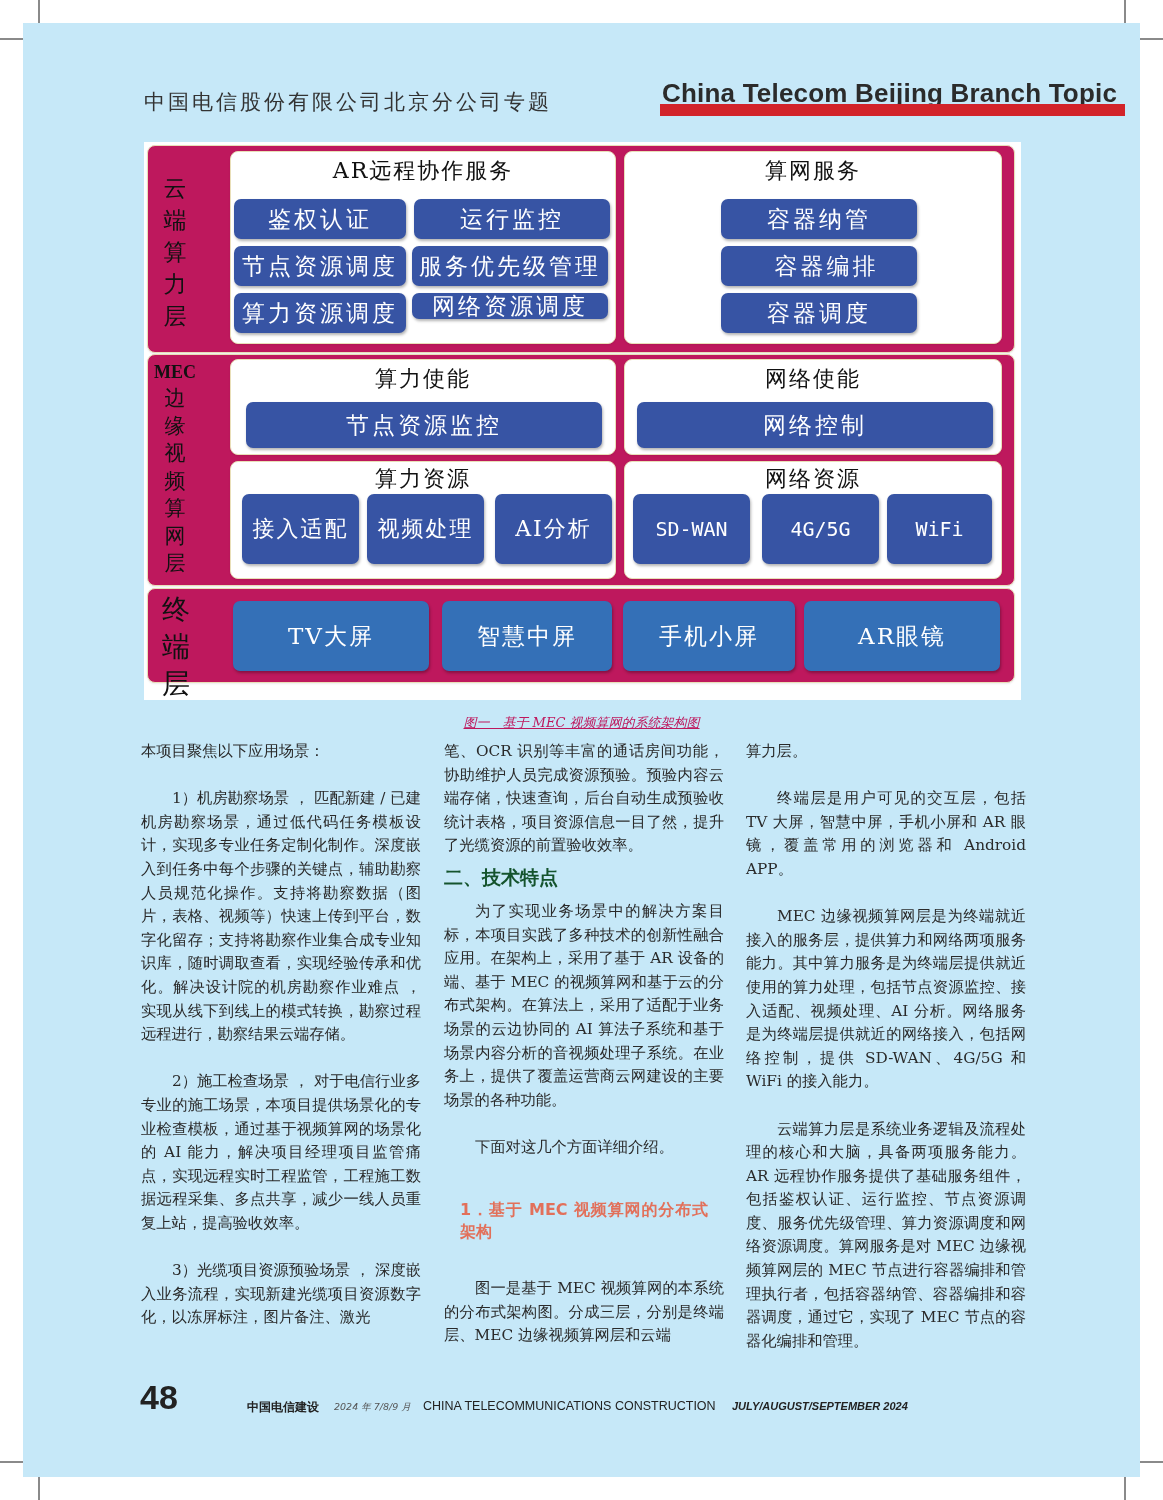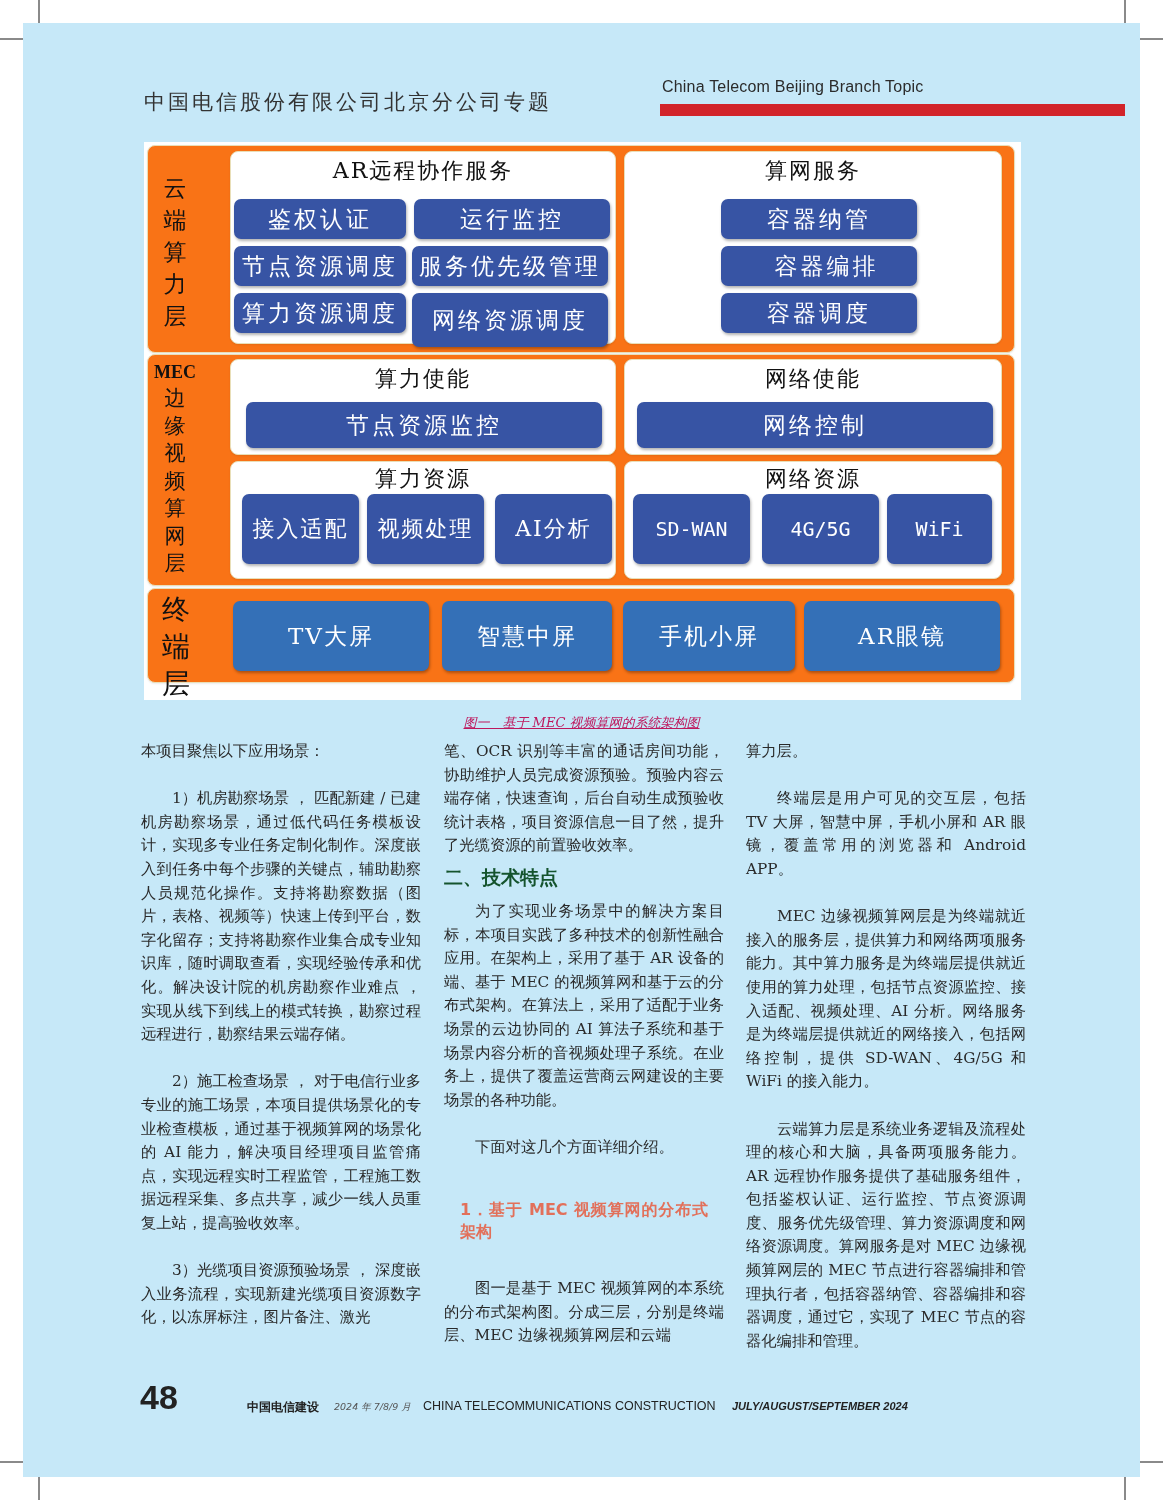--- a/index.html
+++ b/index.html
@@ -4,26 +4,26 @@
 <style>
   * { box-sizing: border-box; margin: 0; padding: 0; }
   html, body { width: 1163px; height: 1500px; background: #ffffff; overflow: hidden; }
   body { position: relative; font-family: "DejaVu Serif", "Liberation Serif", serif; }
 
   .crop { position: absolute; background: #8a8a8a; }
 
   .page { position: absolute; left: 23px; top: 23px; width: 1117px; height: 1454px; background: #c6e8f8; }
 
   .hdr-cn { position: absolute; left: 144px; top: 88px; font-family: "DejaVu Sans", sans-serif; font-size: 21px; color: #333; letter-spacing: 3px; }
-  .hdr-en { position: absolute; left: 662px; top: 78px; font-family: "Liberation Sans", sans-serif; font-weight: normal; font-size: 16px; color: #2b2b2b; letter-spacing: 0.2px; }
+  .hdr-en { position: absolute; left: 662px; top: 78px; font-family: "Liberation Sans", sans-serif; font-weight: bold; font-size: 26px; color: #2b2b2b; letter-spacing: 0.2px; }
   .hdr-bar { position: absolute; left: 660px; top: 104px; width: 465px; height: 12px; background: #d2232a; }
 
   
   .diagram { position: absolute; left: 144px; top: 142px; width: 877px; height: 558px; background: #ffffff; }
-  .layer { position: absolute; left: 3px; width: 868px; border: 1.5px solid #e9dfb8; border-radius: 8px; background: #f97316; box-shadow: 0 1px 2px rgba(0,0,0,0.08); }
+  .layer { position: absolute; left: 3px; width: 868px; border: 1.5px solid #e9dfb8; border-radius: 8px; background: #be185d; box-shadow: 0 1px 2px rgba(0,0,0,0.08); }
   .layer-label { position: absolute; font-family: "DejaVu Serif", serif; font-size: 22px; color: #111; text-align: center; line-height: 1.3; }
   .sub { position: absolute; border: 1.5px solid #e9dfb8; border-radius: 8px; background: #fff; box-shadow: 0 1px 2px rgba(0,0,0,0.08); }
   .sub-title { position: absolute; left: 0; right: 0; text-align: center; font-family: "DejaVu Serif", serif; font-size: 22px; color: #111; letter-spacing: 2px; }
   .blk { position: absolute; background: #3754a4; color: #fff; border-radius: 7px; display: flex; align-items: center; justify-content: center; font-family: "DejaVu Serif", serif; font-size: 23px; letter-spacing: 3px; box-shadow: 1px 2px 3px rgba(0,0,0,0.3); white-space: nowrap; }
   .blk.term { background: #3470b7; letter-spacing: 2px; }
 
   .caption { position: absolute; left: 0; width: 1163px; top: 714px; text-align: center; font-family: "DejaVu Serif", serif; font-style: italic; font-size: 13px; color: #be185d; text-decoration: underline; }
 
   
   .col { position: absolute; top: 740px; width: 280px; font-family: "DejaVu Serif", serif; font-size: 15.3px; line-height: 23.6px; color: #2a2a2a; text-align: justify; }
@@ -59,21 +59,21 @@
   <div class="layer" style="top:3px;height:208px;">
     <div class="layer-label" style="left:14px;top:26px;width:26px;font-size:23px;line-height:32px;">云端算力层</div>
 
     <div class="sub" style="left:82px;top:5px;width:386px;height:193px;">
       <div class="sub-title" style="top:4px;">AR远程协作服务</div>
       <div class="blk" style="left:3px;top:47px;width:172px;height:40px;">鉴权认证</div>
       <div class="blk" style="left:183px;top:47px;width:196px;height:40px;">运行监控</div>
       <div class="blk" style="left:3px;top:94px;width:172px;height:40px;">节点资源调度</div>
       <div class="blk" style="left:181px;top:94px;width:196px;height:40px;">服务优先级管理</div>
       <div class="blk" style="left:3px;top:141px;width:172px;height:40px;">算力资源调度</div>
-      <div class="blk" style="left:181px;top:141px;width:196px;height:54px;">网络资源调度</div>
+      <div class="blk" style="left:181px;top:141px;width:196px;height:26px;">网络资源调度</div>
     </div>
 
     <div class="sub" style="left:476px;top:5px;width:378px;height:193px;">
       <div class="sub-title" style="top:4px;">算网服务</div>
       <div class="blk" style="left:96px;top:47px;width:196px;height:40px;">容器纳管</div>
       <div class="blk" style="left:96px;top:94px;width:196px;height:40px;padding-left:15px;">容器编排</div>
       <div class="blk" style="left:96px;top:141px;width:196px;height:40px;">容器调度</div>
     </div>
   </div>
 

